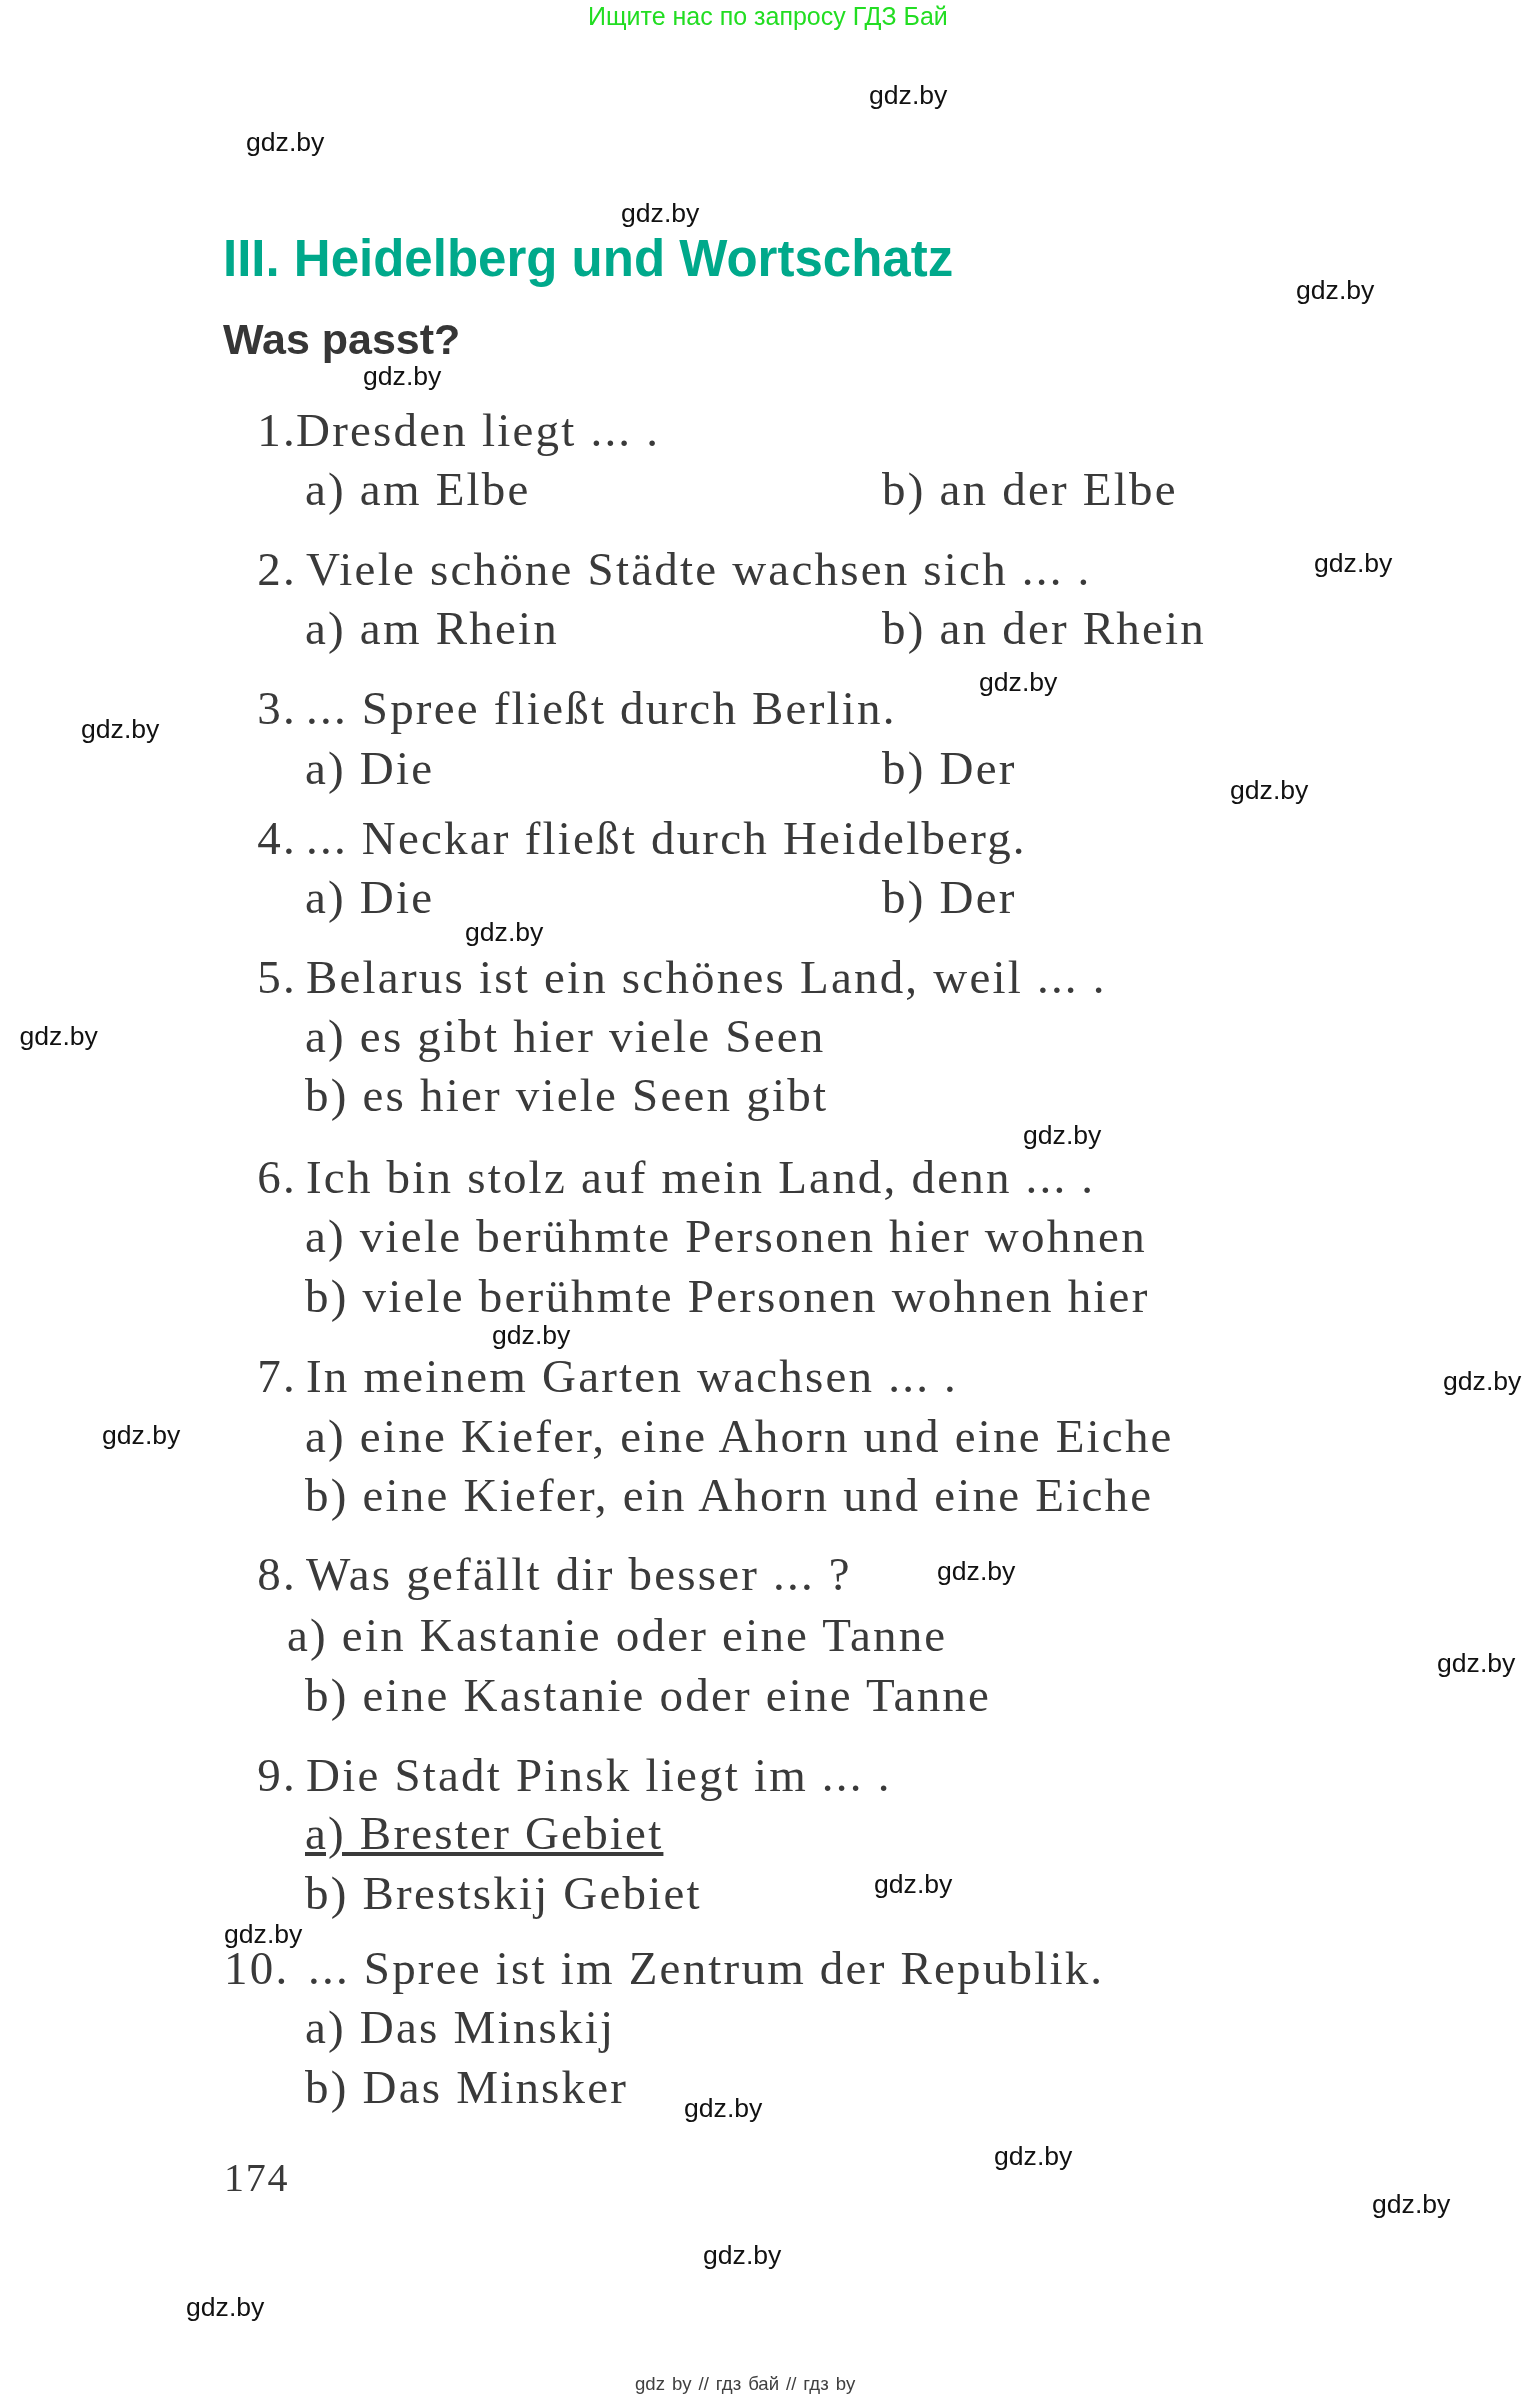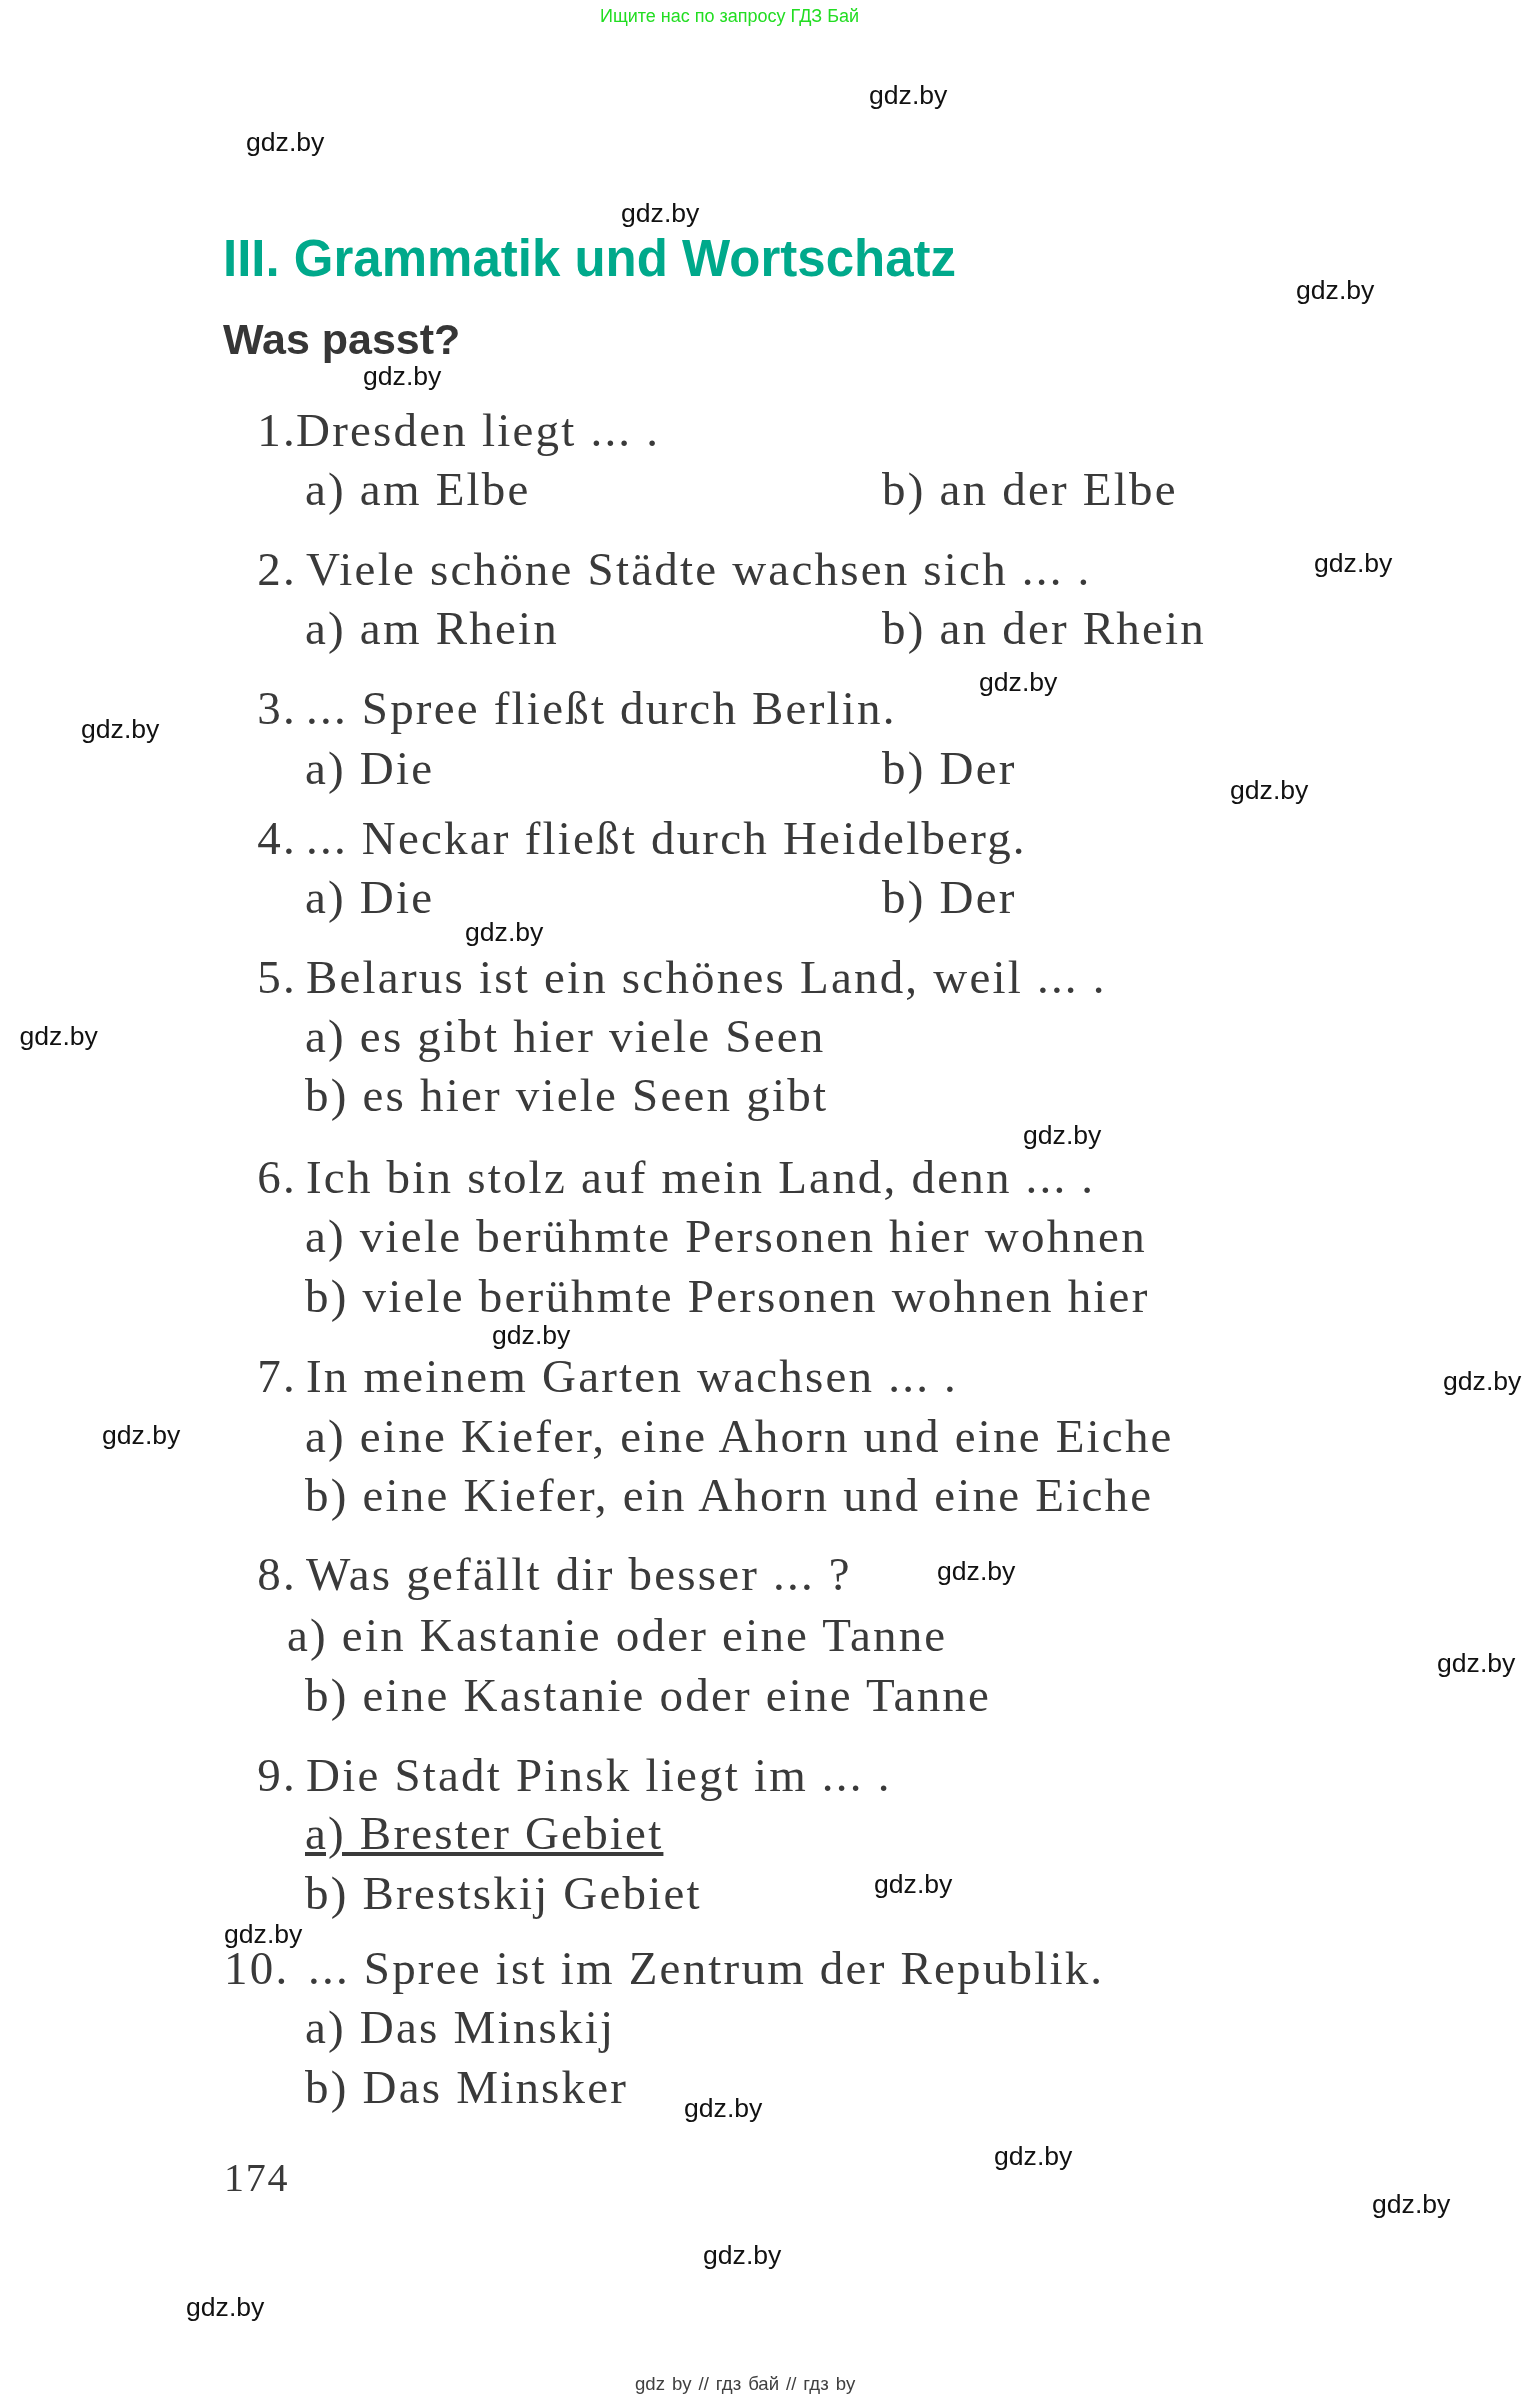--- a/index.html
+++ b/index.html
@@ -1,32 +1,32 @@
 <!DOCTYPE html>
 <html style="font-size:14px"><head>
 <meta charset="utf-8">
 <style>
   html, body { margin: 0; padding: 0; background: #ffffff; }
   body { width: 1539px; height: 2401px; position: relative; overflow: hidden; }
   .abs { position: absolute; white-space: nowrap; }
-  .top-banner { font-family: "Liberation Sans", sans-serif; font-size: 18px; line-height: 19.5px; color: #22dd22; left: 600px; top: 7px; }
+  .top-banner { font-family: "Liberation Sans", sans-serif; font-size: 25px; line-height: 19.5px; color: #22dd22; left: 588px; top: 7px; }
   .footer { font-family: "Liberation Sans", sans-serif; font-size: 18.6px; line-height: 18.6px; color: #404040; left: 635px; top: 2375px; word-spacing: 1.8px; }
   .title { font-family: "Liberation Sans", sans-serif; font-weight: bold; font-size: 51px; line-height: 51px; color: #00a98b; left: 223px; top: 233px; }
   .subtitle { font-family: "Liberation Sans", sans-serif; font-weight: bold; font-size: 43px; line-height: 43px; color: #363636; left: 223px; top: 318px; }
   .line { font-family: "Liberation Serif", serif; font-size: 47px; line-height: 47px; color: #3a3a3a; letter-spacing: 2.2px; }
   .qnum { text-align: right; width: 71px; }
   .pagenum { font-family: "Liberation Serif", serif; font-size: 40px; line-height: 40px; color: #3a3a3a; left: 224px; top: 2158px; letter-spacing: 1.8px; }
   .wm { font-family: "Liberation Sans", sans-serif; font-size: 26.6px; line-height: 26.6px; color: #111111; }
 </style>
 </head>
 <body>
 
 <div class="abs top-banner">Ищите нас по запросу ГДЗ Бай</div>
 
-<div class="abs title">III. Grammatik und Wortschatz</div>
+<div class="abs title">III. Heidelberg und Wortschatz</div>
 <div class="abs subtitle">Was passt?</div>
 
 <div>
   <div class="abs line qnum" style="left:226px; top:407px;">1.</div>
   <div class="abs line" style="left:296px; top:407px;">Dresden liegt ... .</div>
   <div class="abs line" style="left:305px; top:466px;">a) am Elbe</div>
   <div class="abs line" style="left:882px; top:466px;">b) an der Elbe</div>
 </div>
 
 <div>

